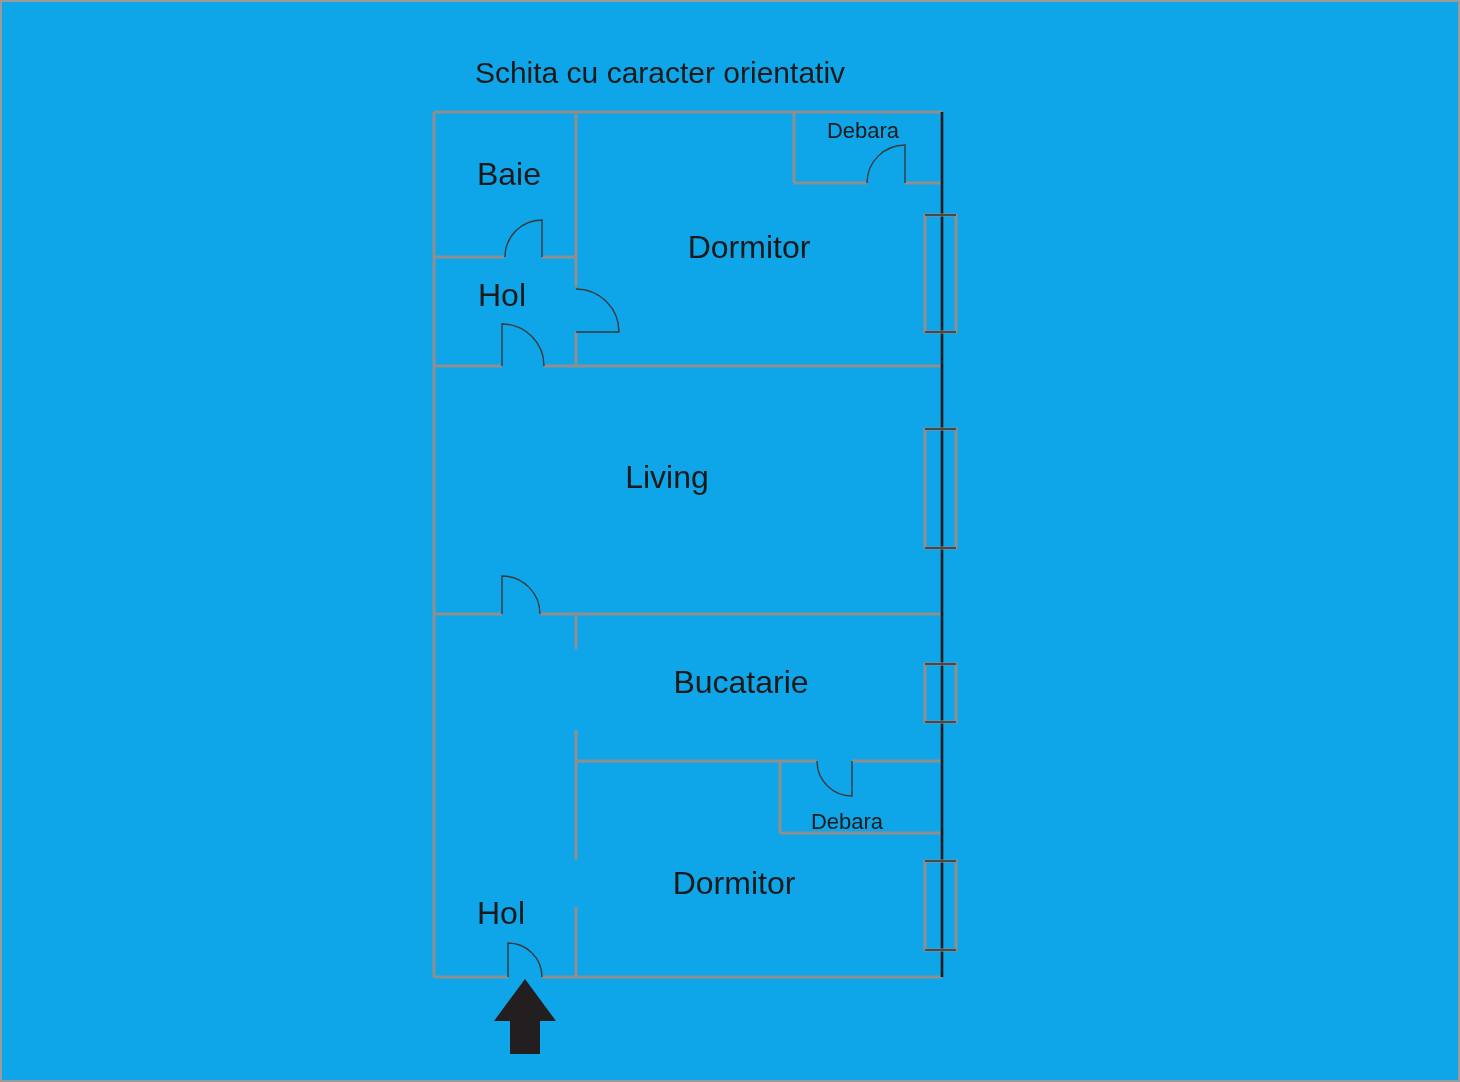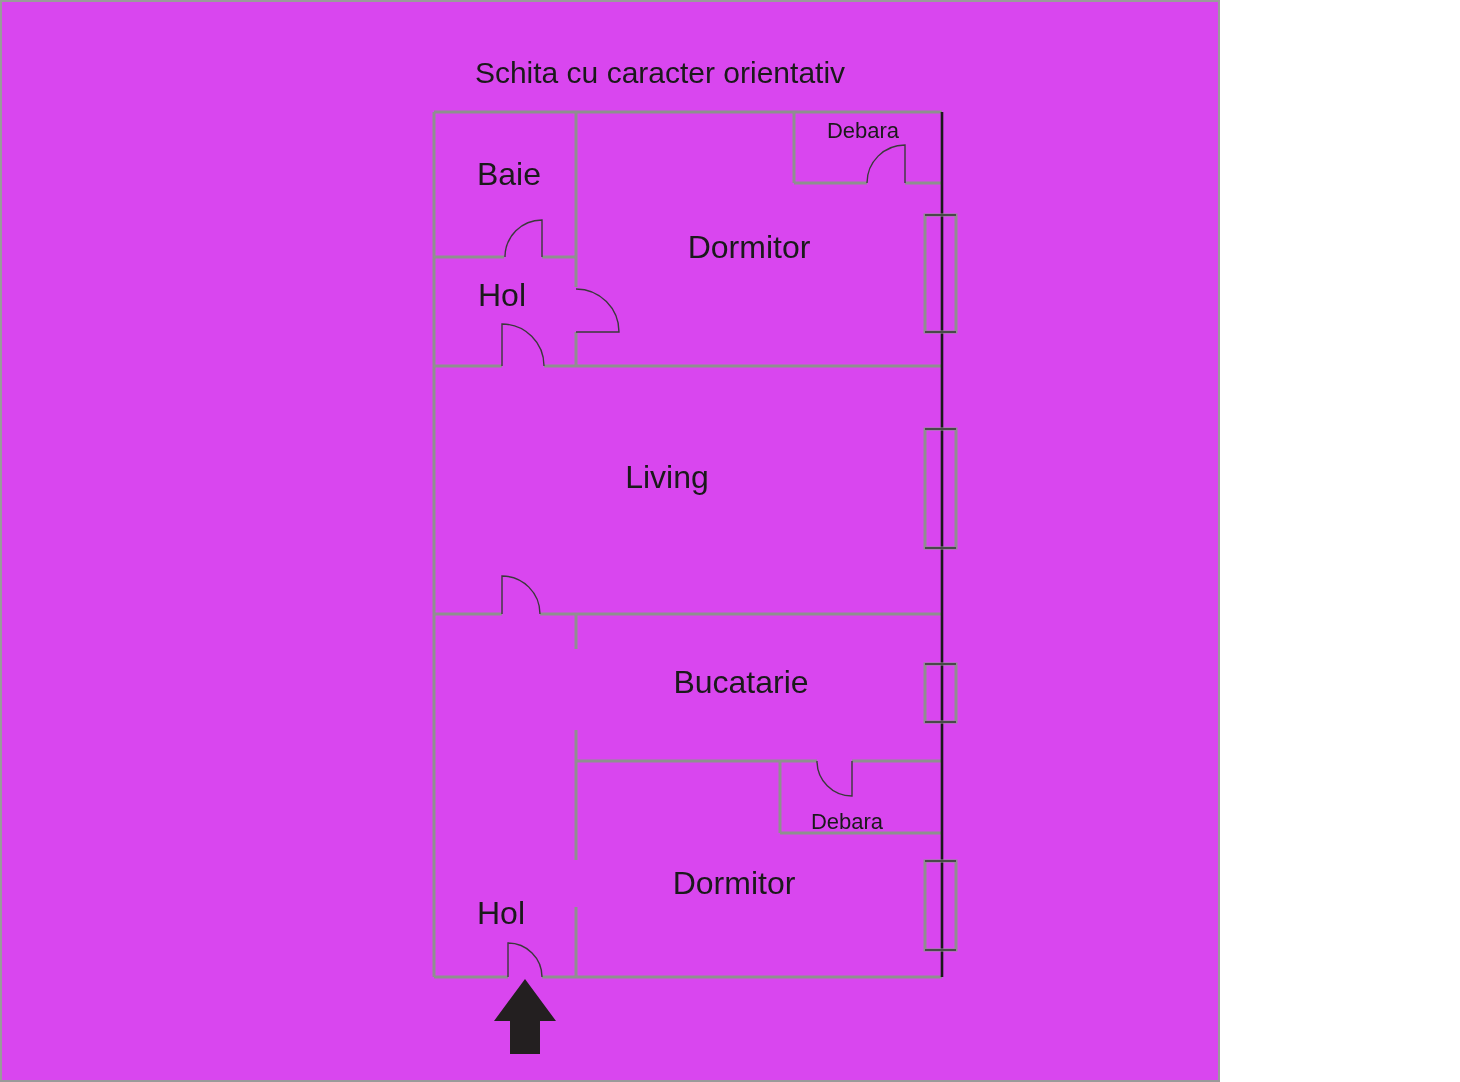--- a/index.html
+++ b/index.html
@@ -2,24 +2,24 @@
 <html><head>
 <meta charset="utf-8">
 <style>
   html, body {
     margin: 0;
     padding: 0;
     background: #ffffff;
   }
   .canvas {
     position: relative;
-    width: 1220px;
+    width: 1460px;
     height: 1082px;
     box-sizing: border-box;
-    background: #d946ef;
+    background: #0ea5e9;
     border: 2px solid #9a9a9a;
     overflow: hidden;
     font-family: "Liberation Sans", sans-serif;
   }
   svg { display: block; }
   .wall-path {
     fill: none;
     stroke: #8f8f8f;
     stroke-width: 3;
     stroke-linecap: butt;

